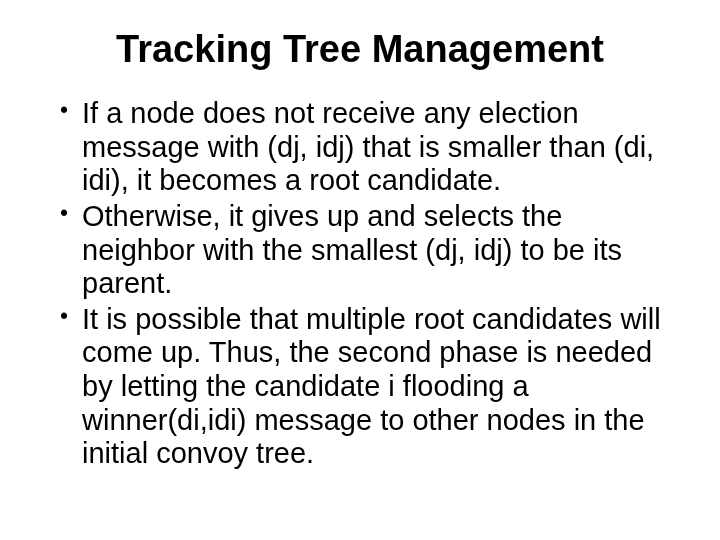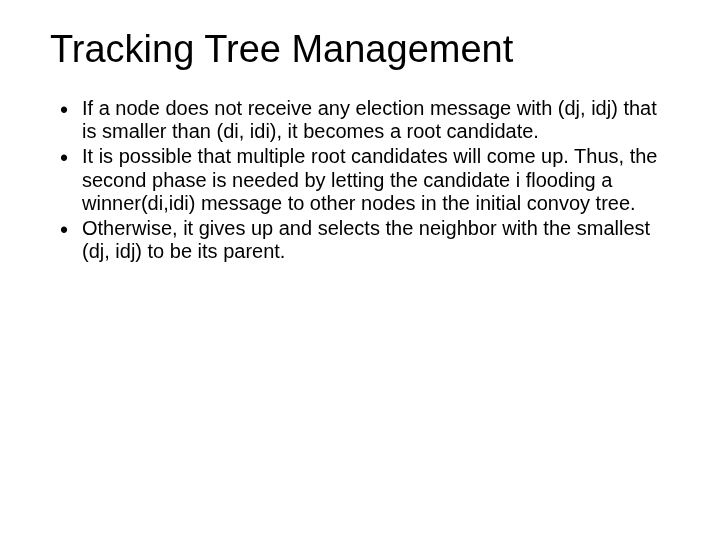--- a/index.html
+++ b/index.html
@@ -11,31 +11,31 @@
     font-family: Arial, Helvetica, sans-serif;
     color: #000000;
   }
   .slide {
     box-sizing: border-box;
     width: 720px;
     height: 540px;
     padding: 28px 50px 0 50px;
   }
   .title {
-    text-align: left;
+    text-align: center;
     font-size: 38px;
-    font-weight: 400;
+    font-weight: 700;
     margin: 0 0 26px 0;
     letter-spacing: 0px;
   }
   .bullets {
     list-style: none;
     padding: 0;
     margin: 0 0 0 6px;
-    font-size: 20px;
+    font-size: 29px;
     line-height: 1.16;
   }
   .bullets li {
     position: relative;
     padding-left: 26px;
     margin-bottom: 2px;
   }
   .bullets li::before {
     content: "•";
     position: absolute;
@@ -44,16 +44,16 @@
     font-size: 23px;
   }
 </style>
 </head>
 <body>
 
 <div class="slide">
   <h1 class="title">Tracking Tree Management</h1>
   <ul class="bullets">
     <li>If a node does not receive any election message with (dj, idj) that is smaller than (di, idi), it becomes a root candidate.</li>
+    <li>Otherwise, it gives up and selects the neighbor with the smallest (dj, idj) to be its parent.</li>
     <li>It is possible that multiple root candidates will come up. Thus, the second phase is needed by letting the candidate i flooding a winner(di,idi) message to other nodes in the initial convoy tree.</li>
-    <li>Otherwise, it gives up and selects the neighbor with the smallest (dj, idj) to be its parent.</li>
   </ul>
 </div>
 
 </body></html>

